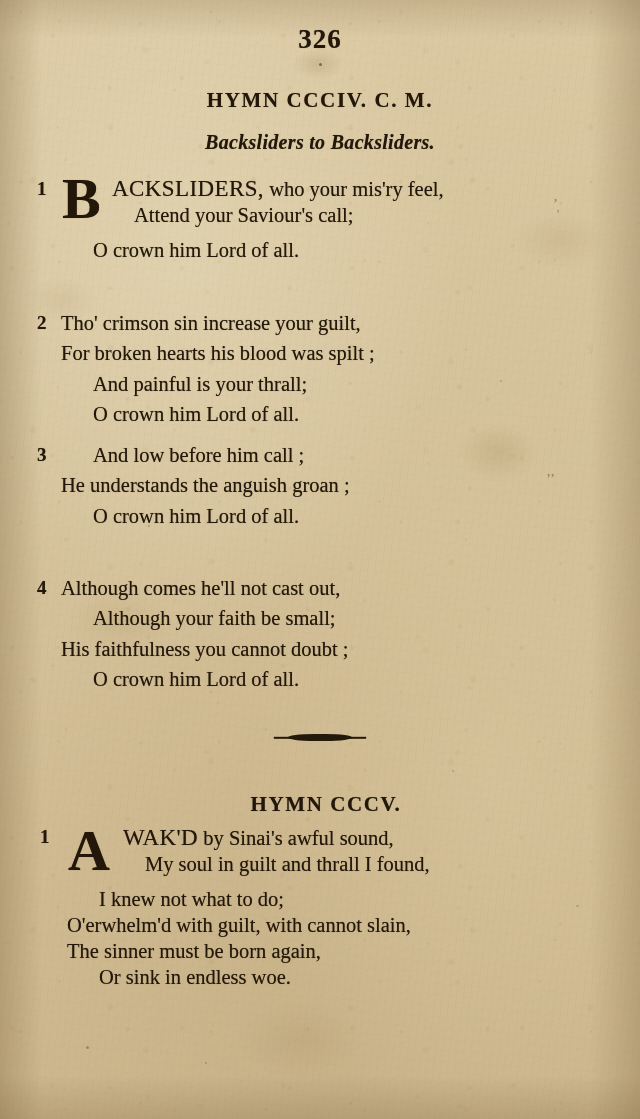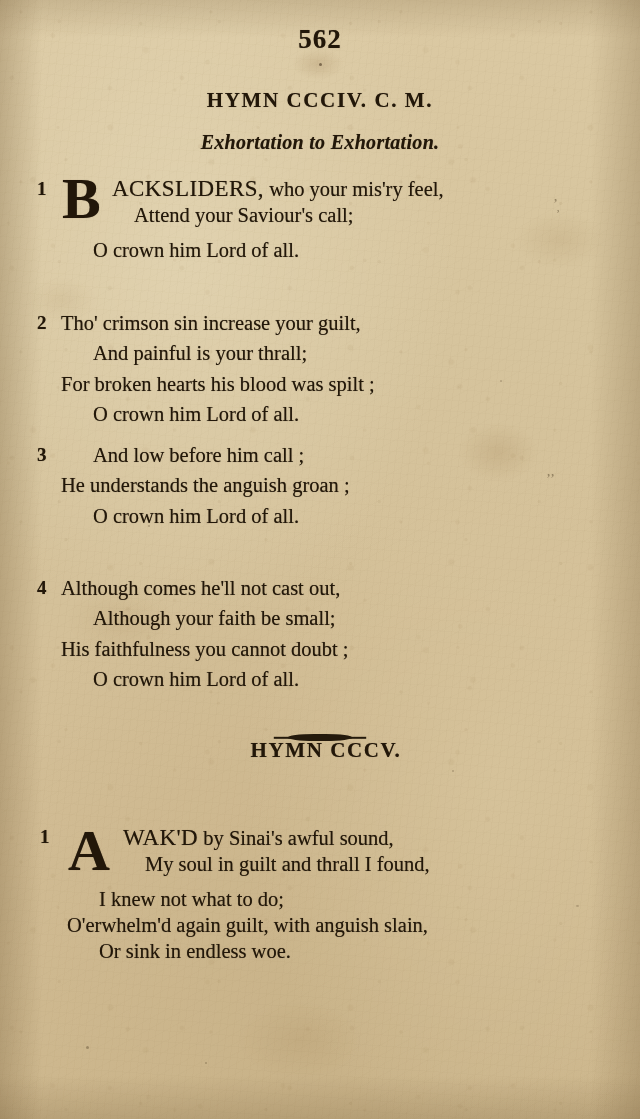--- a/index.html
+++ b/index.html
@@ -213,45 +213,45 @@
   <div class="speck" style="left:576px;top:905px;width:3px;height:2px;opacity:.4;"></div>
 
   <div class="showthrough" style="left:553px;top:196px;">’̦</div>
   <div class="showthrough" style="left:546px;top:471px;">’’</div>
   <div class="showthrough" style="left:463px;top:642px;">&nbsp;</div>
 
   <div class="edge-shade"></div>
 
   <div class="content">
 
-    <div class="page-number ink">562</div>
+    <div class="page-number ink">326</div>
 
     <div>
 
       <div class="hymn-title ink" style="position:absolute;top:88px;left:0;right:0;">HYMN CCCIV. C. M.</div>
 
-      <div class="hymn-subtitle ink" style="position:absolute;top:131px;left:0;right:0;">Exhortation to Exhortation.</div>
+      <div class="hymn-subtitle ink" style="position:absolute;top:131px;left:0;right:0;">Backsliders to Backsliders.</div>
 
       <div class="dropcap-stanza" style="top:172px;left:62px;">
         <span class="num ink" style="position:absolute;left:-25px;top:6px;font-size:19px;font-weight:bold;">1</span>
         <span class="dropcap ink" style="left:0;top:-2px;">B</span>
         <div class="dc-lines ink" style="left:50px;top:4px;">
           <div class="line"><span class="smallcaps">ACKSLIDERS,</span><span> who your mis'ry feel,</span></div>
           <div class="line" style="padding-left:22px;">Attend your Saviour's call;</div>
         </div>
         <div class="dc-lines ink" style="left:-1px;top:65px;">
           <div class="line indent">O crown him Lord of  all.</div>
         </div>
       </div>
 
       <div class="stanza ink" style="top:308px;left:61px;">
         <span class="num">2</span>
         <div class="line">Tho' crimson sin increase your guilt,</div>
+        <div class="line">For broken hearts his blood was spilt ;</div>
         <div class="line indent">And painful is your thrall;</div>
-        <div class="line">For broken hearts his blood was spilt ;</div>
         <div class="line indent">O crown him Lord of all.</div>
       </div>
 
       <div class="stanza ink" style="top:440px;left:61px;">
         <span class="num">3</span>
         <div class="line indent">And low before him call ;</div>
         <div class="line">He understands the anguish groan ;</div>
         <div class="line indent">O crown him Lord of  all.</div>
       </div>
 
@@ -263,31 +263,32 @@
         <div class="line indent">O crown him Lord of all.</div>
       </div>
     </div>
 
     <div class="ornament" style="top:727px;">
       <span class="orn-shape"></span>
     </div>
 
     <div>
 
-      <div class="hymn-title ink" style="position:absolute;top:738px;left:0;right:0;margin-left:12px;">HYMN CCCV.</div>
+      <div class="hymn-title ink" style="position:absolute;top:792px;left:0;right:0;margin-left:12px;">HYMN CCCV.</div>
 
       <div class="dropcap-stanza" style="top:822px;left:68px;">
         <span class="num ink" style="position:absolute;left:-28px;top:4px;font-size:19px;font-weight:bold;">1</span>
         <span class="dropcap ink" style="left:0;top:0px;">A</span>
         <div class="dc-lines ink" style="left:55px;top:3px;">
           <div class="line"><span class="smallcaps">WAK'D</span><span> by Sinai's awful sound,</span></div>
           <div class="line" style="padding-left:22px;">My soul in guilt and thrall I found,</div>
         </div>
         <div class="dc-lines ink" style="left:-1px;top:64px;">
           <div class="line indent">I knew not what to do;</div>
-          <div class="line" style="padding-left:-2px;">O'erwhelm'd again guilt, with anguish slain,</div>
+          <div class="line" style="padding-left:-2px;">O'erwhelm'd with guilt, with cannot slain,</div>
+          <div class="line">The sinner must be born again,</div>
           <div class="line indent">Or sink in endless woe.</div>
         </div>
       </div>
     </div>
 
   </div>
 </div>
 
 </body></html>

